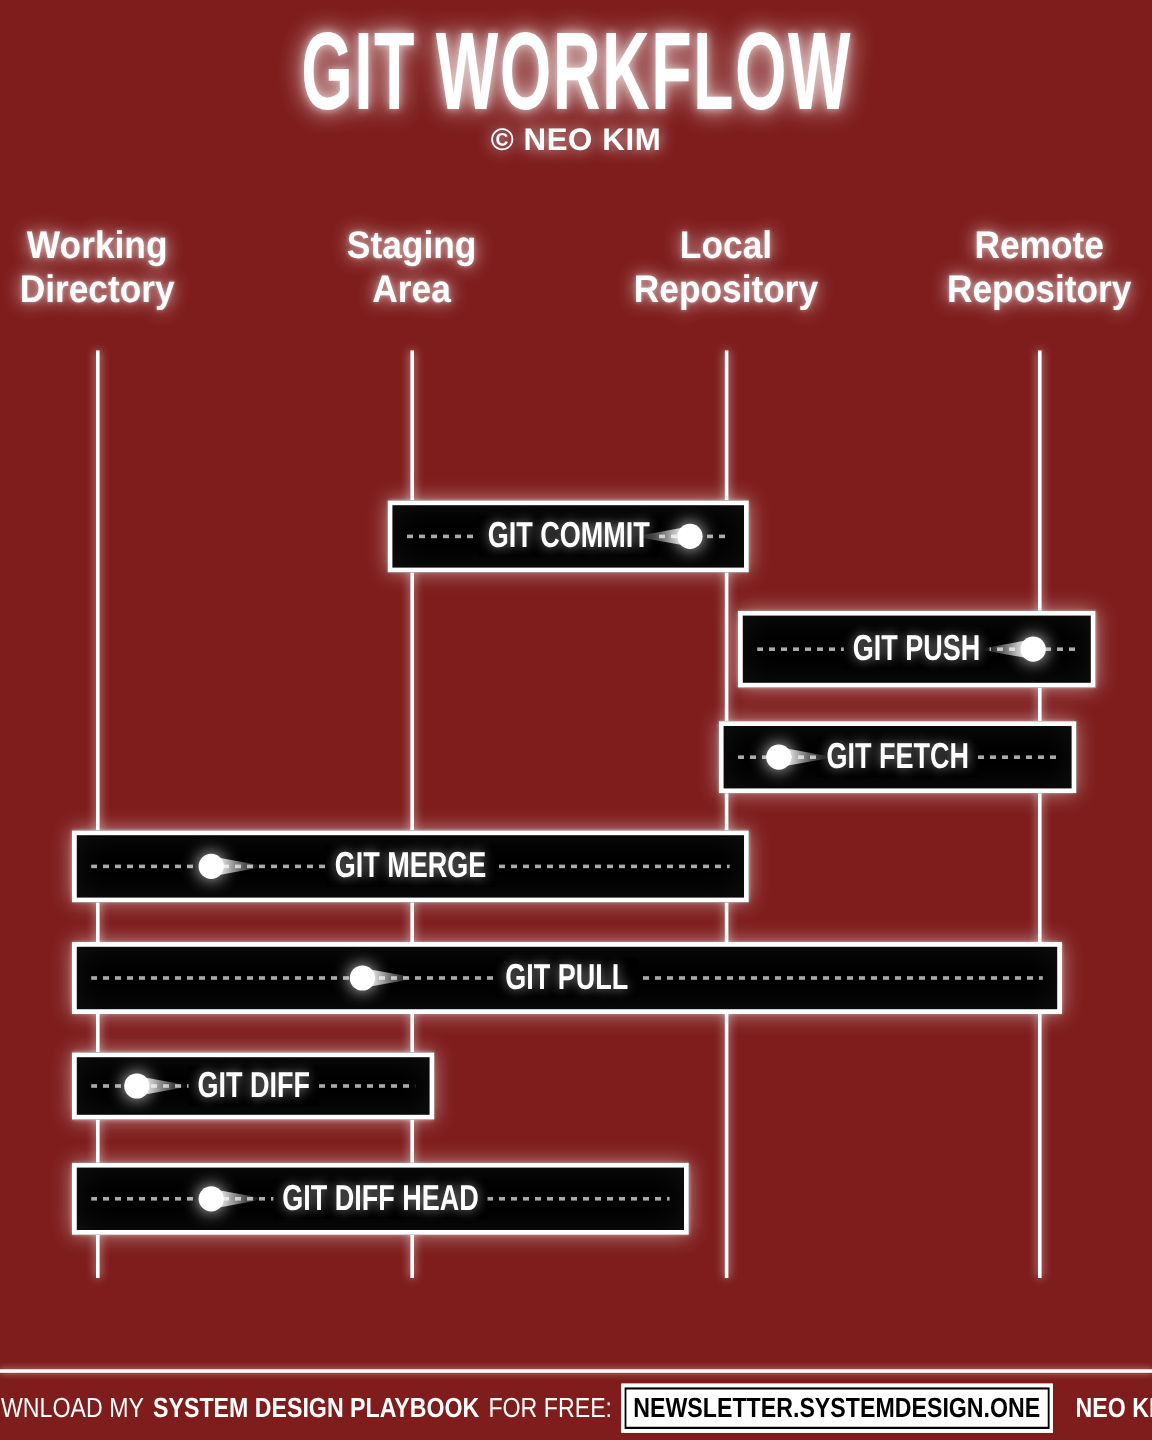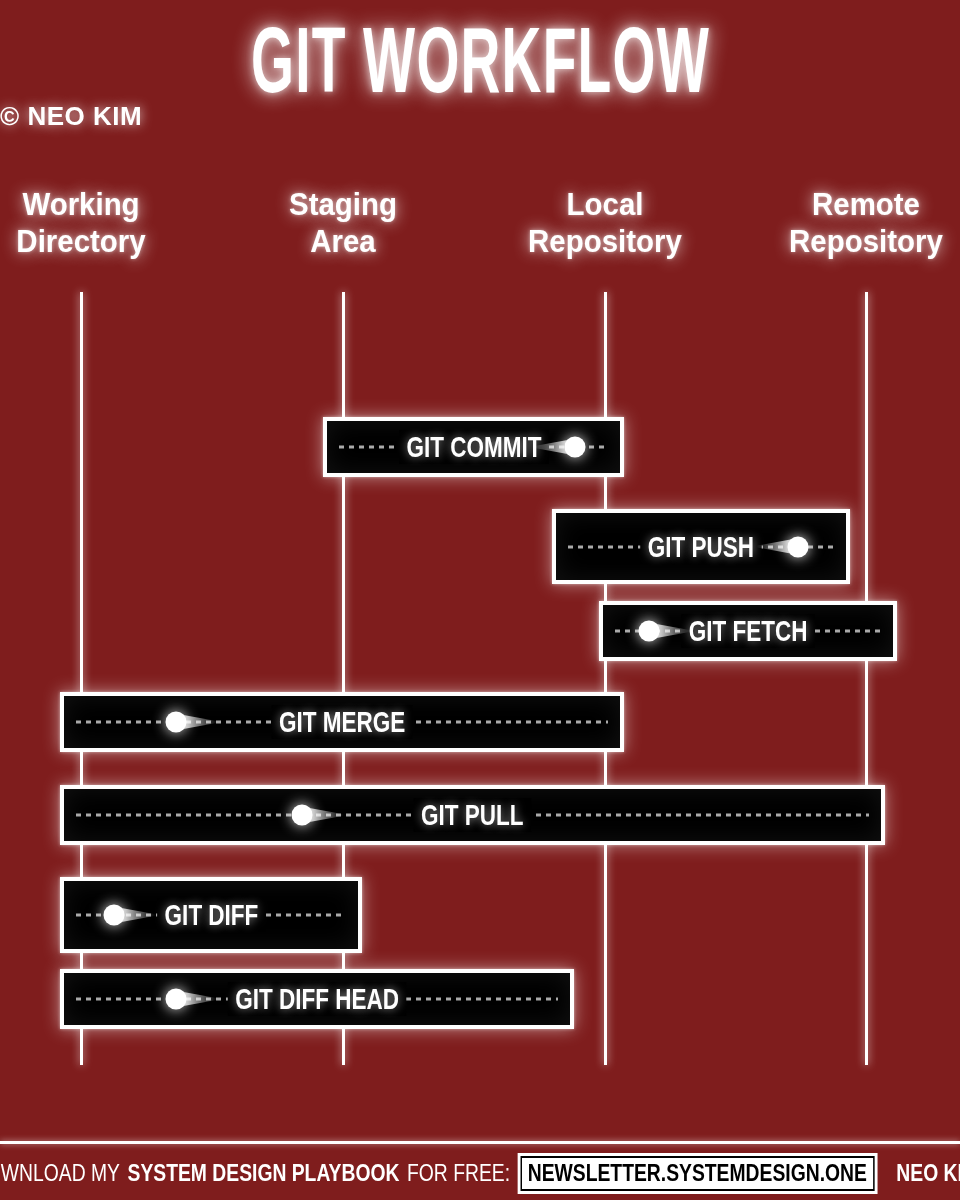--- a/index.html
+++ b/index.html
@@ -8,21 +8,21 @@
     overflow:hidden; font-family:"Liberation Sans", sans-serif; color:#fff;
   }
   
   .title-wrap { position:absolute; top:14px; left:0; width:960px; text-align:center; }
   .title {
     display:inline-block; font-size:92px; line-height:1; font-weight:bold;
     letter-spacing:2px; white-space:nowrap; transform:scaleX(0.60); transform-origin:center;
     text-shadow:0 0 26px rgba(255,255,255,.95), 0 0 9px rgba(255,255,255,.6);
   }
   .copyright {
-    position:absolute; top:101px; left:0; width:960px; 
+    position:absolute; top:101px; left:0; width:960px; text-align:center;
     font-size:26px; font-weight:bold; letter-spacing:0.5px;
     text-shadow:0 0 12px rgba(255,255,255,.8);
   }
   
   #diagram { position:absolute; inset:0; }
   .col-header {
     position:absolute; top:186px; width:240px; text-align:center;
     font-size:32px; font-weight:bold; line-height:1.16;
     transform:scaleX(0.92); transform-origin:center;
     text-shadow:0 0 15px rgba(255,255,255,.85), 0 0 4px rgba(255,255,255,.45);
@@ -114,21 +114,21 @@
         <div>Remote</div>
         <div>Repository</div>
       </div>
       <div class="lifeline" style="left: 864.5px; top: 292px; height: 773px;"></div>
       <div class="cmd-box" style="left: 323px; top: 417px; width: 301px; height: 60px;">
         <div class="dash-line"></div>
         <div class="tail tail-right" style="left: 202px;"></div>
         <div class="cmd-label">GIT COMMIT</div>
         <div class="motion-ball" style="left: 248px;"></div>
       </div>
-      <div class="cmd-box" style="left: 552px; top: 509px; width: 298px; height: 75px;">
+      <div class="cmd-box" style="left: 615px; top: 509px; width: 298px; height: 64px;">
         <div class="dash-line"></div>
         <div class="tail tail-right" style="left: 196px;"></div>
         <div class="cmd-label">GIT PUSH</div>
         <div class="motion-ball" style="left: 242px;"></div>
       </div>
       <div class="cmd-box" style="left: 587px; top: 601px; width: 298px; height: 60px; margin-left: 12px;">
         <div class="dash-line"></div>
         <div class="tail tail-left" style="left: 48px;"></div>
         <div class="cmd-label">GIT FETCH</div>
         <div class="motion-ball" style="left: 46px;"></div>
@@ -138,21 +138,21 @@
         <div class="tail tail-left" style="left: 114px;"></div>
         <div class="cmd-label">GIT MERGE</div>
         <div class="motion-ball" style="left: 112px;"></div>
       </div>
       <div class="cmd-box" style="left: 60px; top: 785px; width: 825px; height: 60px;">
         <div class="dash-line"></div>
         <div class="tail tail-left" style="left: 240px;"></div>
         <div class="cmd-label">GIT PULL</div>
         <div class="motion-ball" style="left: 238px;"></div>
       </div>
-      <div class="cmd-box" style="left: 60px; top: 877px; width: 302px; height: 76px;">
+      <div class="cmd-box" style="left: 60px; top: 877px; width: 302px; height: 56px;">
         <div class="dash-line"></div>
         <div class="tail tail-left" style="left: 52px;"></div>
         <div class="cmd-label">GIT DIFF</div>
         <div class="motion-ball" style="left: 50px;"></div>
       </div>
       <div class="cmd-box" style="left: 60px; top: 969px; width: 514px; height: 60px;">
         <div class="dash-line"></div>
         <div class="tail tail-left" style="left: 114px;"></div>
         <div class="cmd-label">GIT DIFF HEAD</div>
         <div class="motion-ball" style="left: 112px;"></div>

